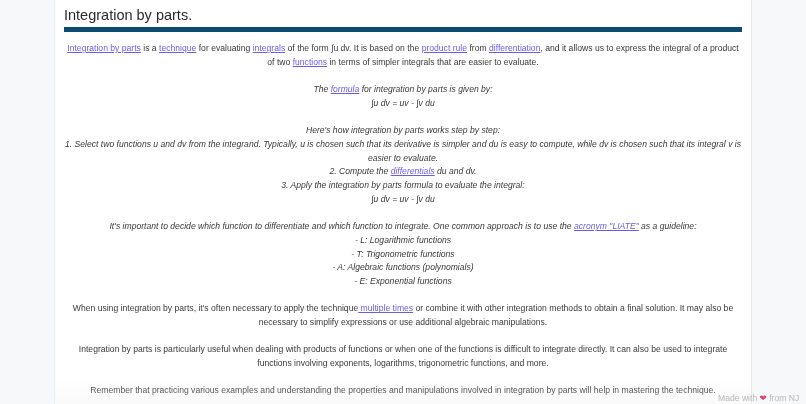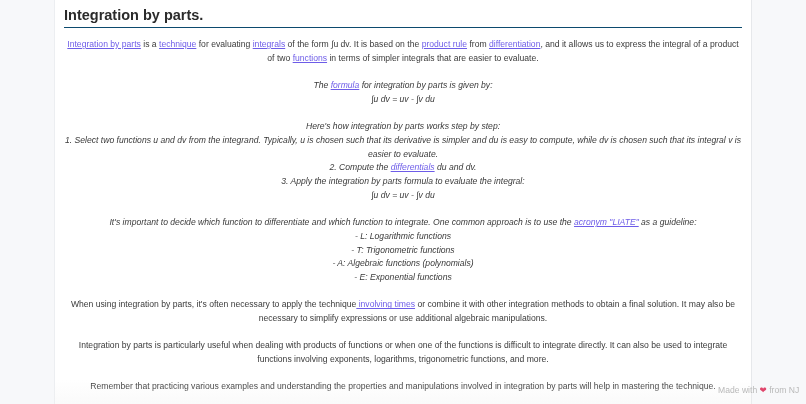--- a/index.html
+++ b/index.html
@@ -12,33 +12,33 @@
     .card {
       position: absolute; left: 54px; top: 0; width: 698px; height: 404px;
       background: #ffffff;
       border-left: 1px solid #eceef1;
       border-right: 1px solid #e6e8eb;
       box-sizing: border-box;
       padding: 0 9px;
     }
     h1 {
       margin: 0; padding: 6px 0 3px 0;
-      font-size: 14.5px; font-weight: bold; color: #2b2b2b;
-      border-bottom: 1px solid #0c4a6e;
+      font-size: 14.5px; font-weight: normal; color: #2b2b2b;
+      border-bottom: 5px solid #0c4a6e;
       line-height: 18px;
     }
     .content {
       margin-top: 10px;
       font-size: 8.6px; line-height: 13.7px; color: #3a3a3a;
     }
     .content p { margin: 0 0 13.7px 0; text-align: center; }
     .content .line { display: block; font-style: italic; }
     a.lnk { color: #6d5ce8; text-decoration: underline; }
     .footer-badge {
-      position: absolute; left: 718px; top: 384px;
+      position: absolute; left: 718px; top: 392px;
       font-size: 8.6px; color: #b9b9b9; line-height: 12px; white-space: nowrap;
     }
     .footer-badge .heart { color: #e0456b; }
     .fade {
       position: absolute; left: 54px; top: 380px; width: 698px; height: 24px;
       background: linear-gradient(to bottom, rgba(255,255,255,0), rgba(240,240,240,0.35));
       pointer-events: none;
     }
   </style>
 </head>
@@ -67,21 +67,21 @@
 
     <p>
       <span class="line"><span>It's important to decide which function to differentiate and which function to integrate. One common approach is to use the </span><a class="lnk" href="#">acronym "LIATE"</a><span> as a guideline:</span></span>
       <span class="line">- L: Logarithmic functions</span>
       <span class="line">- T: Trigonometric functions</span>
       <span class="line">- A: Algebraic functions (polynomials)</span>
       <span class="line">- E: Exponential functions</span>
     </p>
 
     <p>
-      <span>When using integration by parts, it's often necessary to apply the technique</span><a class="lnk" href="#"> involving times</a><span> or combine it with other integration methods to obtain a final solution. It may also be necessary to simplify expressions or use additional algebraic manipulations.</span>
+      <span>When using integration by parts, it's often necessary to apply the technique</span><a class="lnk" href="#"> multiple times</a><span> or combine it with other integration methods to obtain a final solution. It may also be necessary to simplify expressions or use additional algebraic manipulations.</span>
     </p>
 
     <p>Integration by parts is particularly useful when dealing with products of functions or when one of the functions is difficult to integrate directly. It can also be used to integrate functions involving exponents, logarithms, trigonometric functions, and more.</p>
 
     <p>Remember that practicing various examples and understanding the properties and manipulations involved in integration by parts will help in mastering the technique.</p>
   </div>
 </div>
 
 <div class="fade"></div>
 

